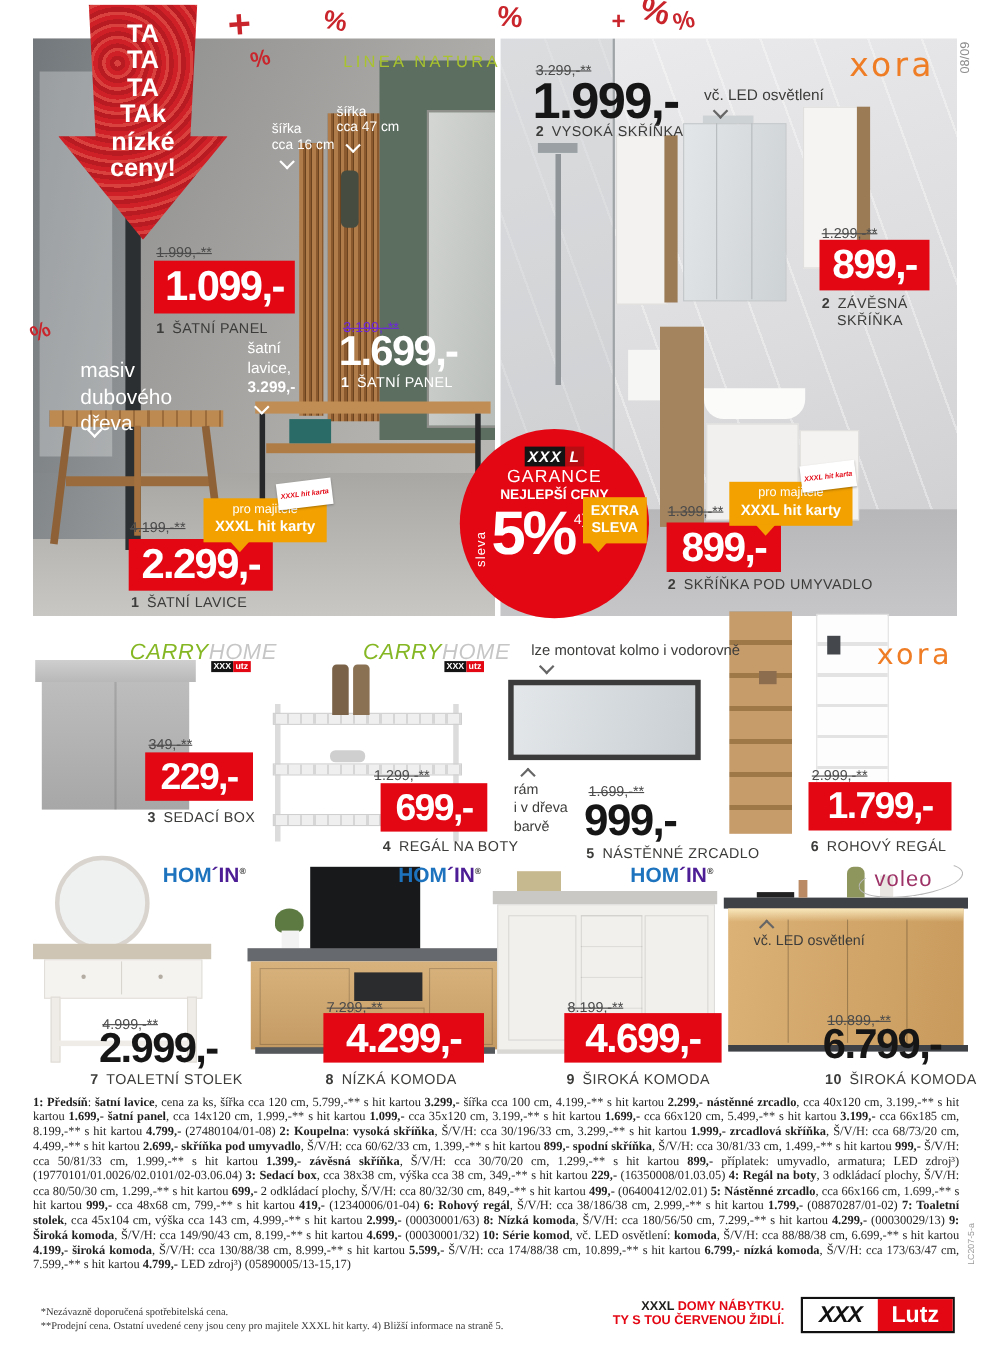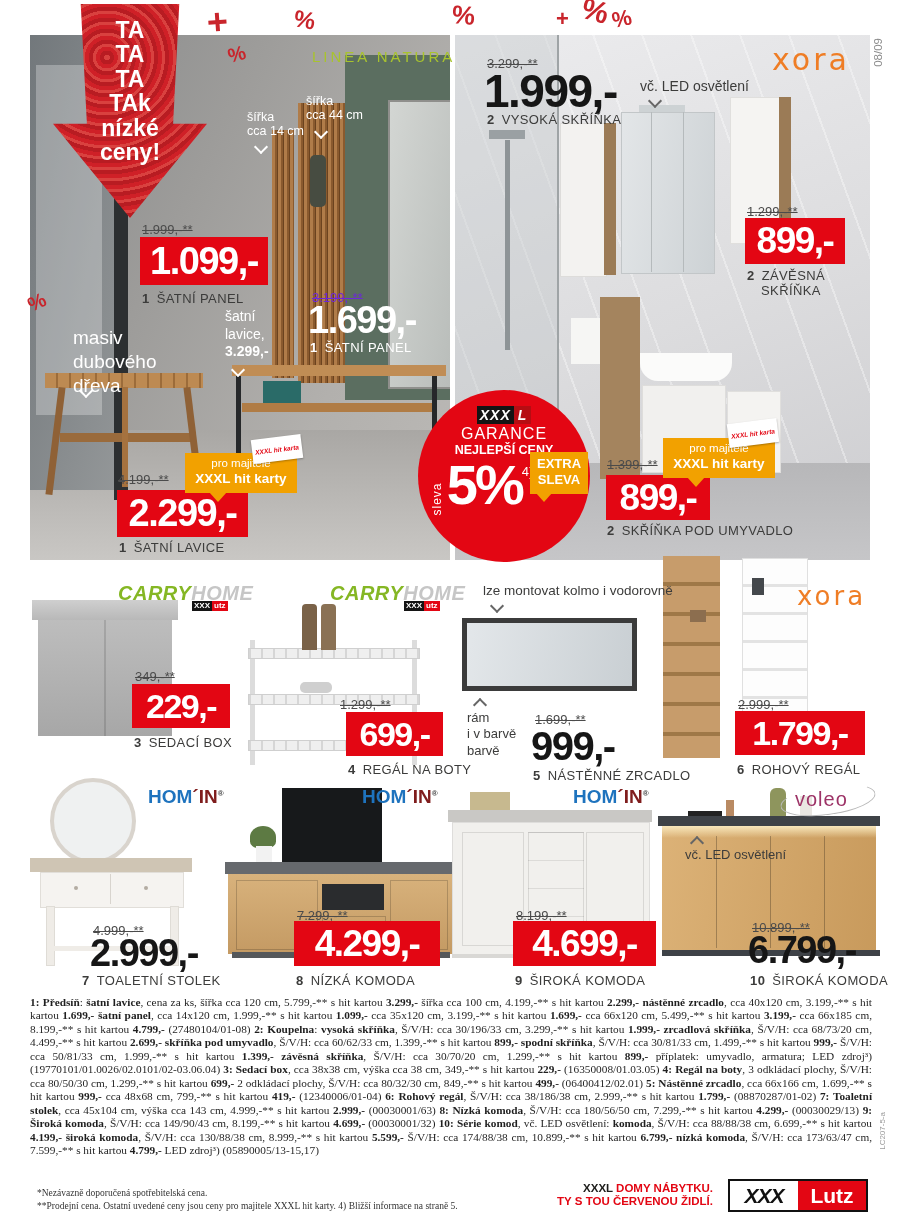--- a/index.html
+++ b/index.html
@@ -21,27 +21,27 @@
   .note{font-size:13px;line-height:1.15;color:#3c3c3b;z-index:6;white-space:nowrap}
   .note.w{color:#fff}
   .chv{width:8px;height:8px;border-right:2px solid #666;border-bottom:2px solid #666;transform:rotate(45deg);z-index:6}
   .chv.w{border-color:#fff}
   .chv.up{transform:rotate(225deg)}
   
   .pct{color:#c9252c;font-weight:800;z-index:4;line-height:1}
   
   .linea{color:#a8c32e;font-size:15px;letter-spacing:3px;font-weight:400;z-index:6}
   .xora{color:#ef7d25;font-size:30px;letter-spacing:3px;font-weight:400;z-index:6;font-family:"DejaVu Sans",sans-serif}
-  .carry{font-style:italic;font-weight:700;font-size:20px;letter-spacing:.5px;z-index:6;white-space:nowrap}
+  .carry{font-style:italic;font-weight:400;font-size:20px;letter-spacing:.5px;z-index:6;white-space:nowrap}
   .carry .c1{color:#85b724}.carry .c2{color:#c6c6c6}
   .minichip{display:flex;z-index:6;font-weight:800;font-size:8px;line-height:1}
   .minichip .mx{background:#141414;color:#fff;padding:1px 2px}
   .minichip .mu{background:#e30613;color:#fff;padding:1px 2px}
   .homin{font-weight:700;font-size:19px;z-index:6;white-space:nowrap}
-  .homin .h1{color:#1e73be}.homin .h2{color:#7f1d1d}.homin sup{font-size:8px;color:#3a3a3a}
+  .homin .h1{color:#1e73be}.homin .h2{color:#4c1d95}.homin sup{font-size:8px;color:#3a3a3a}
   .voleo{color:#9d3367;font-size:20px;letter-spacing:1px;z-index:7;white-space:nowrap}
   .swoosh{border:1.5px solid #b9b9b9;border-radius:50%;transform:rotate(-8deg);z-index:6;border-top-color:transparent}
   
   .hitbadge{background:#f2a100;color:#fff;text-align:center;z-index:7;padding-top:4px}
   .hitbadge .b1{font-size:11.5px;line-height:1.2}
   .hitbadge .b2{font-size:13.5px;font-weight:800;line-height:1.2}
   .hitbadge:after{content:"";position:absolute;left:24px;bottom:-9px;border-left:9px solid transparent;
         border-right:9px solid transparent;border-top:10px solid #f2a100}
   .chip{background:#fff;box-shadow:0 1px 2px rgba(0,0,0,.3);transform:rotate(-7deg);z-index:8;
         display:flex;align-items:center;justify-content:center;font-size:6.5px;font-weight:800;color:#e30613;font-style:italic;text-align:center}
@@ -142,27 +142,27 @@
     <div>TA</div>
     <div>TAk</div>
     <div>nízké</div>
     <div>ceny!</div>
   </div>
 
   <div class="linea ab" style="left:312px;top:48px">LINEA NATURA</div>
 
   <div class="note w ab" style="left:247px;top:110px;font-size:12.5px">
     <div>šířka</div>
-      <div>cca 14 cm</div>
+      <div>cca 16 cm</div>
   </div>
   <span class="chv w ab" style="left:256px;top:142px"></span>
 
   <div class="note w ab" style="left:306px;top:94px;font-size:12.5px">
     <div>šířka</div>
-      <div>cca 44 cm</div>
+      <div>cca 47 cm</div>
   </div>
   <span class="chv w ab" style="left:316px;top:127px"></span>
 
   <div class="note w ab" style="left:73px;top:326px;font-size:19px;line-height:1.25">
     <div>masiv</div>
       <div>dubového</div>
       <div>dřeva</div>
   </div>
   <span class="chv w ab" style="left:81px;top:386px"></span>
 
@@ -289,21 +289,21 @@
   <div class="pbox ab" style="left:346px;top:712px;width:97px;height:44px;font-size:34px">699,-</div>
   <div class="lbl ab" style="left:348px;top:762px">
     <b>4</b><span>REGÁL NA BOTY</span>
   </div>
 
   <div class="note ab" style="left:483px;top:583px;font-size:13.5px">lze montovat kolmo i vodorovně</div>
   <span class="chv ab" style="left:492px;top:601px"></span>
   <span class="chv up ab" style="left:475px;top:700px"></span>
   <div class="note ab" style="left:467px;top:710px;font-size:13px;line-height:1.25">
     <div>rám</div>
-      <div>i v barvě</div>
+      <div>i v dřeva</div>
       <div>barvě</div>
   </div>
   <div class="old ab" style="left:535px;top:712px">1.699,-**</div>
   <div class="bigp ab" style="left:531px;top:726px;font-size:40px">999,-</div>
   <div class="lbl ab" style="left:533px;top:768px">
     <b>5</b><span>NÁSTĚNNÉ ZRCADLO</span>
   </div>
 
   <div class="xora ab" style="left:797px;top:581px;font-size:26px">xora</div>
   <div class="old ab" style="left:738px;top:697px">2.999,-**</div>

